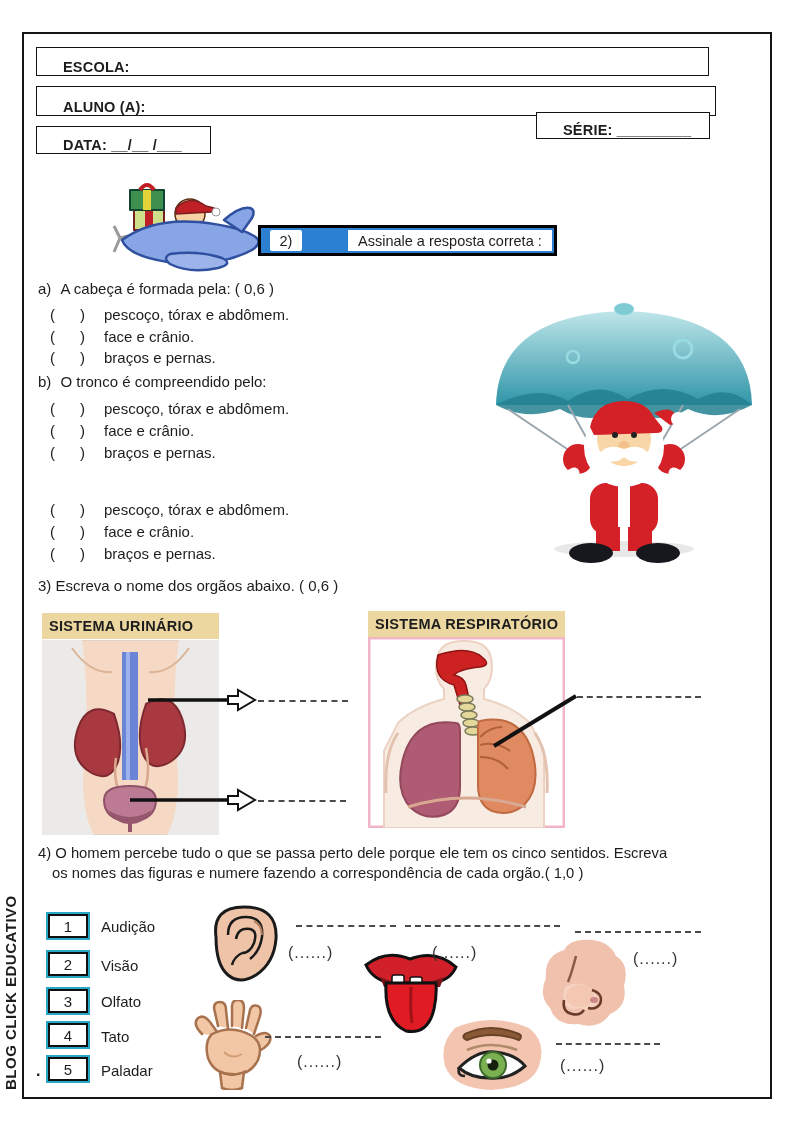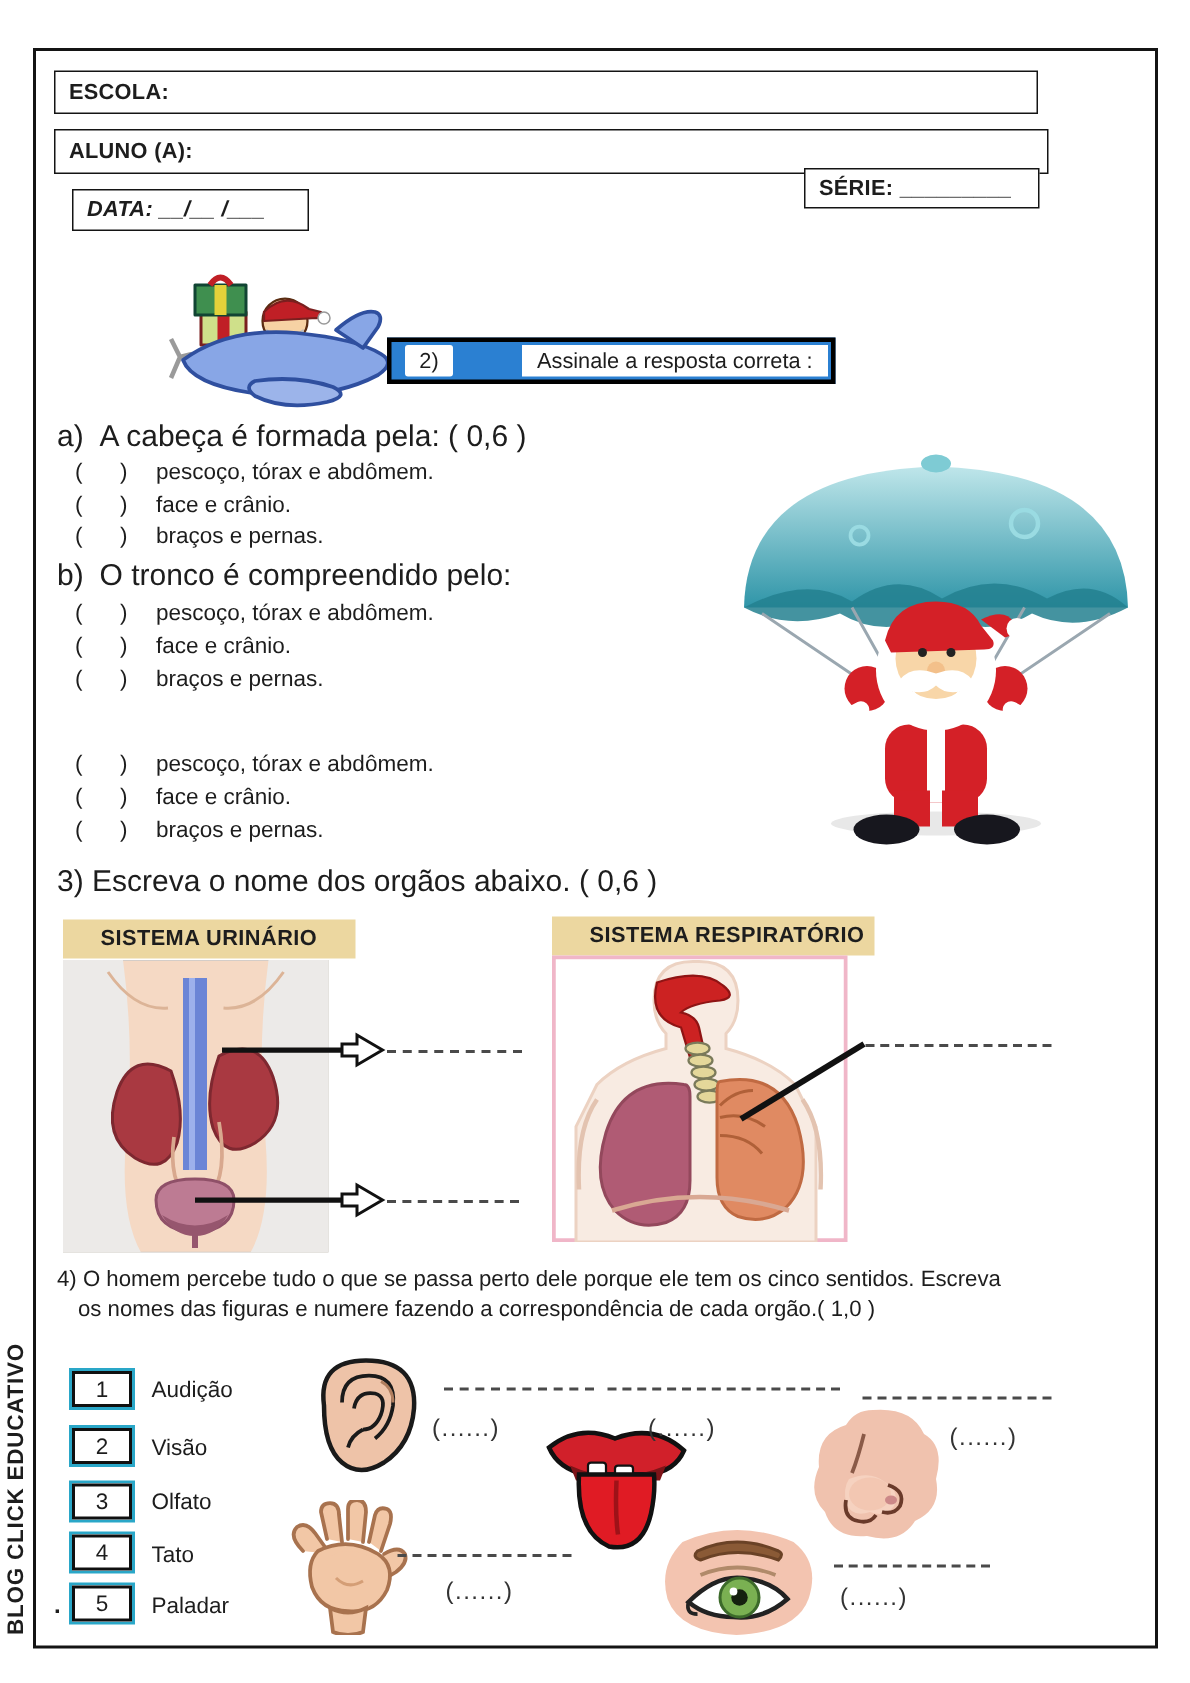--- a/index.html
+++ b/index.html
@@ -1,30 +1,30 @@
 <!DOCTYPE html>
 <html><head>
 <meta charset="utf-8">
 <style>
   html,body{margin:0;padding:0;background:#fff;}
   #page{position:relative;width:793px;height:1122px;background:#fff;overflow:hidden;
         font-family:"Liberation Sans",sans-serif;color:#1d1d1d;}
   .abs{position:absolute;}
   #frame{left:22px;top:32px;width:746px;height:1063px;border:2.5px solid #141414;}
-  .fieldbox{border:1.6px solid #141414;background:#fff;display:flex;align-items:center;
-            padding-left:9px;font-size:14.5px;font-weight:600;letter-spacing:.2px;}
+  .fieldbox{border:1.6px solid #141414;background:#fff;display:flex;align-items:flex-end;
+            padding-left:26px;font-size:14.5px;font-weight:600;letter-spacing:.2px;}
   #banner{background:#2b80d2;border:3px solid #000;display:flex;align-items:center;}
   #banner .numbox{background:#fff;border-radius:2px;width:32px;height:21px;margin-left:9px;
                   display:flex;align-items:center;justify-content:center;font-size:14.5px;}
   #banner .titlestrip{background:#fff;height:21px;margin-left:46px;padding:0 10px;
                       display:flex;align-items:center;font-size:14.5px;white-space:nowrap;}
-  .qhead{font-size:20px;white-space:nowrap;}
+  .qhead{font-size:15px;white-space:nowrap;}
   .opt{font-size:15px;white-space:nowrap;display:flex;}
   .parens{white-space:pre;display:inline-block;width:46px;margin-right:8px;}
-  .sysheader{background:#ecd7a0;display:flex;align-items:center;padding-left:25px;
+  .sysheader{background:#ecd7a0;display:flex;align-items:center;padding-left:7px;
              font-size:14.5px;font-weight:600;letter-spacing:.3px;}
   .dashline{border-top:2px dashed #4a4a4a;height:0;}
   .blank{font-size:16px;color:#333;letter-spacing:1px;white-space:pre;}
   .numboxouter{border:2px solid #2aa7c8;background:#2aa7c8;}
   .numboxinner{border:2px solid #101010;background:#fff;width:36px;height:20px;
                display:flex;align-items:center;justify-content:center;font-size:15px;}
   .senselabel{font-size:15px;}
   #sidelabel{writing-mode:vertical-rl;transform:rotate(180deg);font-size:15px;font-weight:bold;
              letter-spacing:.5px;}
   .q4text{font-size:14.8px;white-space:nowrap;}
@@ -36,21 +36,21 @@
   <div class="abs" id="frame"></div>
 
   <div class="abs" id="sidelabel" style="left:2px;top:862px;height:228px;">BLOG CLICK EDUCATIVO</div>
 
   <div class="abs fieldbox" style="left:36px;top:47px;width:645px;height:27px;">
     <span>ESCOLA:</span>
   </div>
   <div class="abs fieldbox" style="left:36px;top:86px;width:652px;height:28px;">
     <span>ALUNO (A):</span>
   </div>
-  <div class="abs fieldbox" style="left:48px;top:126px;width:147px;height:26px;font-style:italic;">
+  <div class="abs fieldbox" style="left:36px;top:126px;width:147px;height:26px;">
     <span>DATA: __/__ /___</span>
   </div>
   <div class="abs fieldbox" style="left:536px;top:112px;width:146px;height:25px;">
     <span>SÉRIE: _________</span>
   </div>
 
   <svg class="abs" style="left:112px;top:176px;" width="156" height="100" viewBox="0 0 156 100">
     <g stroke-linejoin="round">
       <path d="M8 62 L2 50 M8 62 L2 76 M8 62 L16 60" stroke="#9a9a9a" stroke-width="3" fill="none"></path>
       <rect x="22" y="32" width="30" height="22" fill="#cfe08a" stroke="#7a1f1f" stroke-width="2"></rect>

